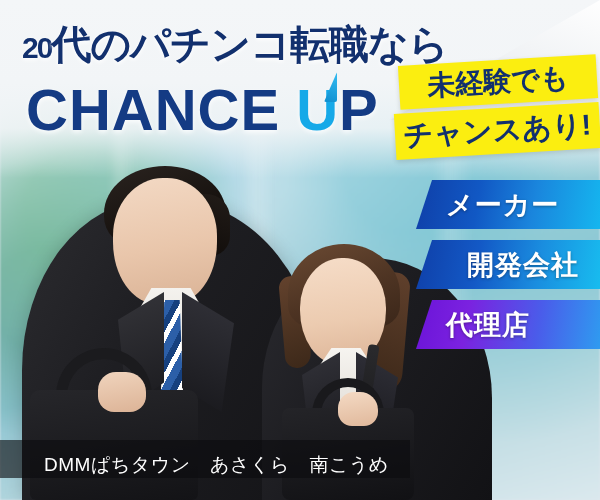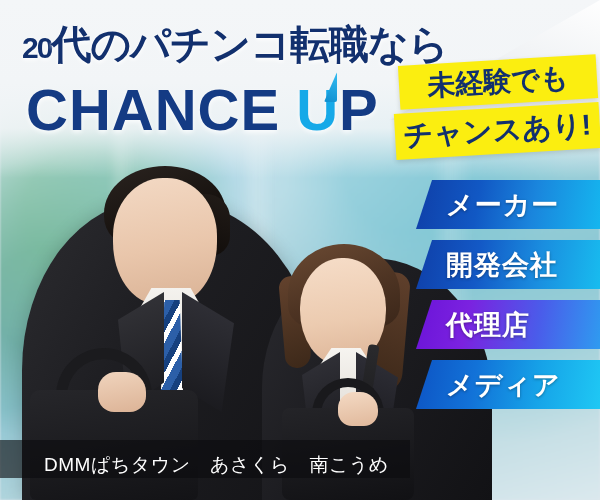--- a/index.html
+++ b/index.html
@@ -253,21 +253,21 @@
     box-shadow:0 2px 6px rgba(0,0,0,.22);
   }
   .cat-label {
     color:#ffffff; font-weight:700; font-size:27px;
     letter-spacing:1px; white-space:nowrap;
     margin-left:30px;
     text-shadow:0 1px 3px rgba(0,0,0,.35);
   }
   .cat-0 { background:linear-gradient(100deg,#0f3fa8 0%,#1158c4 34%,#1a86dd 64%,#15b6ef 100%); }
   .cat-1 { background:linear-gradient(100deg,#4416d6 0%,#4b23dd 30%,#2f5ee6 66%,#2f9ff0 100%); }
-  .cat-2 { background:linear-gradient(100deg,#0f3fa8 0%,#1359c6 34%,#1a8ddf 66%,#18bcef 100%); }
+  .cat-2 { background:linear-gradient(100deg,#0f3fa8 0%,#1359c6 34%,#1a8ddf 66%,#18bcef 100%);justify-content:center; }
   .cat-3 { background:linear-gradient(100deg,#6b14d8 0%,#7b22e0 28%,#4a5cea 66%,#2f9bf0 100%);text-align:right; }
   .cat-4 { background:linear-gradient(100deg,#0d54c4 0%,#1272d8 32%,#16a3e8 66%,#1fc8f4 100%); }
 
   
   .caption {
     position:absolute; left:0; bottom:22px;
     width:410px; height:38px;
     background:rgba(12,12,14,.62);
     display:flex; align-items:flex-end;
   }
@@ -330,22 +330,19 @@
   <div class="cats">
     <div class="cat cat-0">
       <span class="cat-label">メーカー</span>
     </div>
     <div class="cat cat-2">
       <span class="cat-label">開発会社</span>
     </div>
     <div class="cat cat-3">
       <span class="cat-label">代理店</span>
     </div>
-    <div class="cat cat-4">
-      <span class="cat-label">メディア</span>
-    </div>
   </div>
 
   <div class="caption">
     <span class="caption-text">DMMぱちタウン　あさくら　南こうめ</span>
   </div>
 
 </div>
 
 </body></html>

